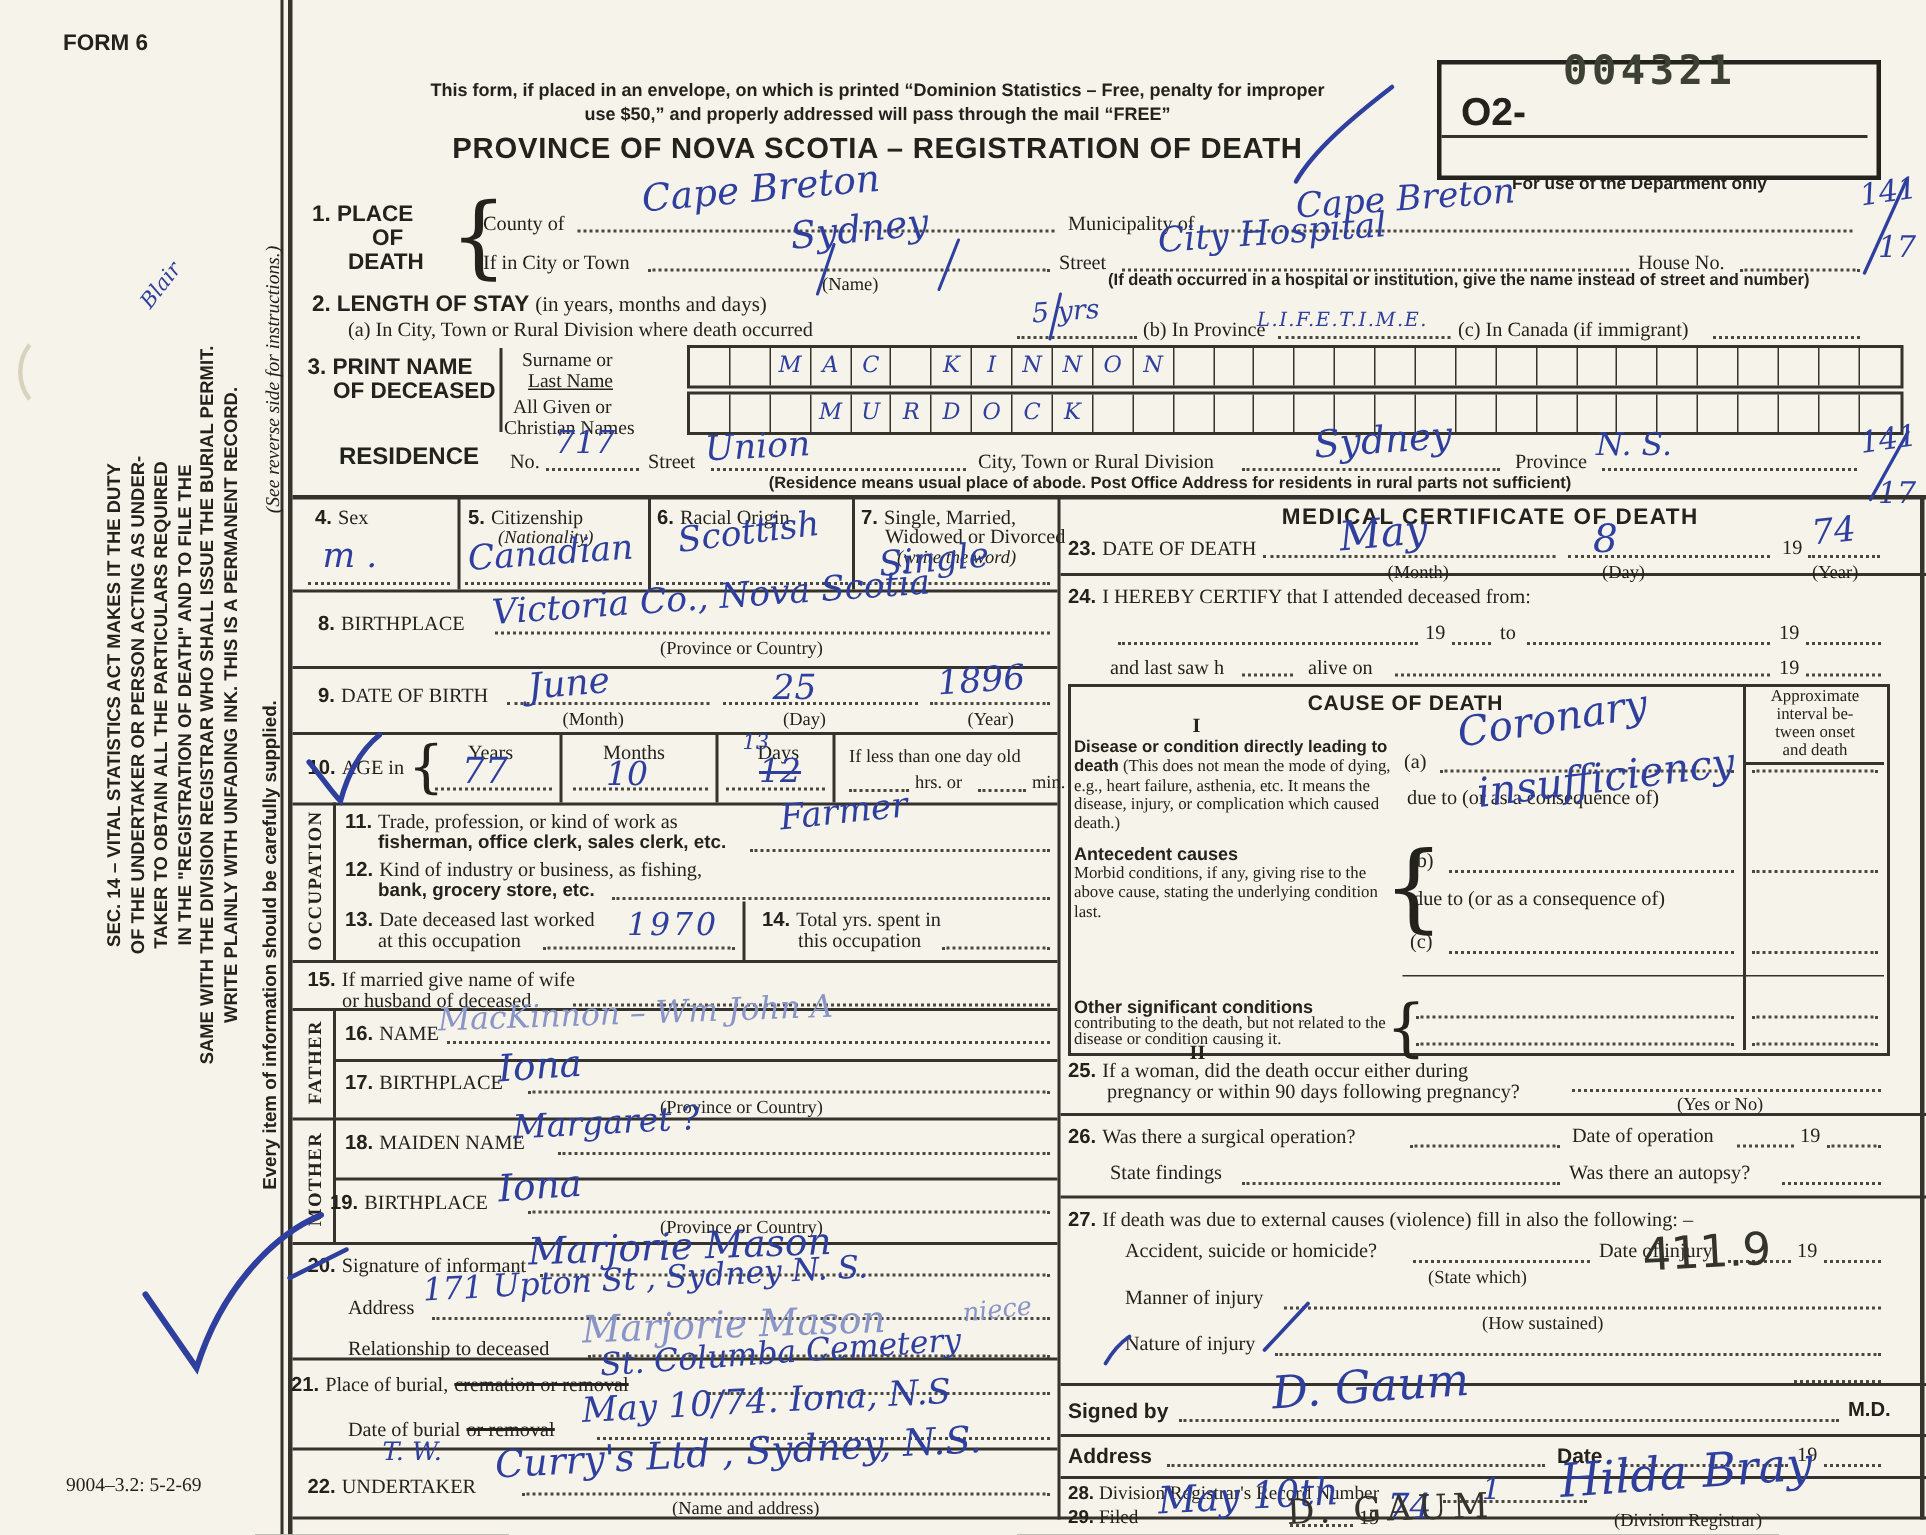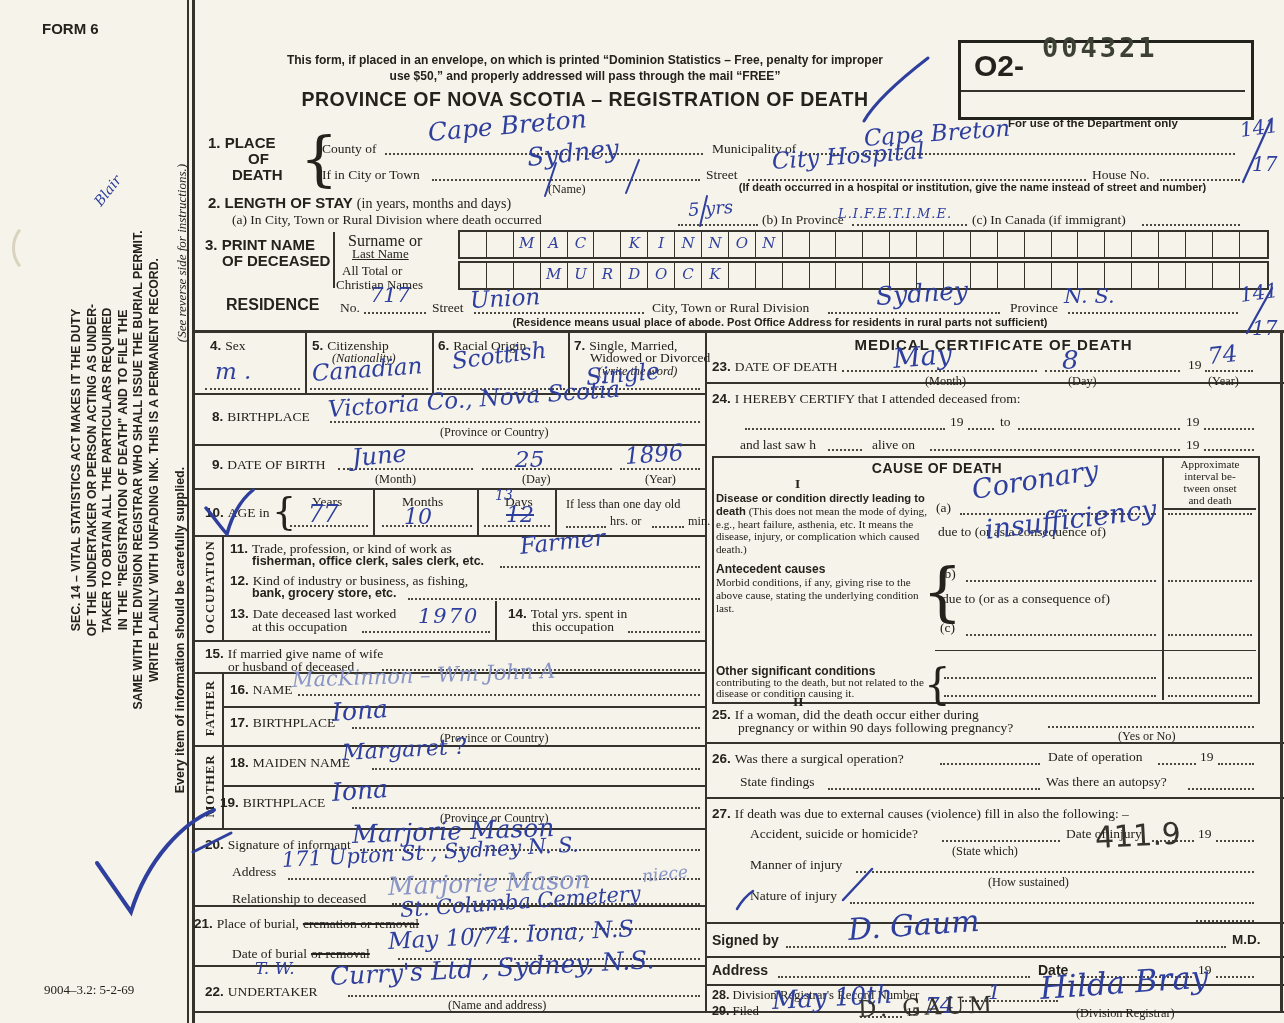--- a/index.html
+++ b/index.html
@@ -51,21 +51,21 @@
   <div class="vrot sb" style="left:-8px;top:622px;width:378px;height:16px;font-size:12.5px;">Every item of information should be carefully supplied.</div>
   <div class="vrot ser it" style="left:68px;top:245px;width:228px;height:16px;font-size:13px;">(See reverse side for instructions.)</div>
   <div class="hw" style="left:97px;top:196px;font-size:14px;transform:rotate(-52deg);">Blair</div>
 
   <div class="t sb" style="left:235px;top:53px;width:700px;text-align:center;font-size:12px;white-space:normal;">This form, if placed in an envelope, on which is printed “Dominion Statistics – Free, penalty for improper</div>
   <div class="t sb" style="left:235px;top:69px;width:700px;text-align:center;font-size:12px;white-space:normal;">use $50,” and properly addressed will pass through the mail “FREE”</div>
   <div class="t sb" style="left:235px;top:88px;width:700px;text-align:center;font-size:19.5px;letter-spacing:.5px;">PROVINCE OF NOVA SCOTIA – REGISTRATION OF DEATH</div>
 
   <div class="regbox" style="left:958px;top:40px;width:290px;height:74px;"></div>
   <div class="hl" style="left:961px;top:90px;width:284px;height:2px;"></div>
-  <div class="t sb" style="left:974px;top:49px;font-size:30px;">O2-</div>
+  <div class="t sb" style="left:974px;top:59px;font-size:26px;">O2-</div>
   <div class="t stamp" style="left:1042px;top:32px;font-size:27px;">004321</div>
   <div class="t sb" style="left:1008px;top:117px;font-size:11.5px;">For use of the Department only</div>
   <div class="hw" style="left:1240px;top:118px;font-size:20px;transform:rotate(-8deg);">141</div>
   <div class="hw" style="left:1252px;top:152px;font-size:20px;">17</div>
 
   <div class="t sb" style="left:208px;top:134px;font-size:15px;"><span>1.</span>&nbsp;<span>PLACE</span></div>
   <div class="t sb" style="left:248px;top:150px;font-size:15px;">OF</div>
   <div class="t sb" style="left:232px;top:166px;font-size:15px;">DEATH</div>
   <div class="brace" style="left:300px;top:128px;font-size:60px;">{</div>
 
@@ -97,23 +97,23 @@
   <div class="t ser" style="left:762px;top:212px;">(b) In Province</div>
   <div class="d" style="left:852px;top:224px;width:115px;"></div>
   <div class="t ser" style="left:972px;top:212px;">(c) In Canada (if immigrant)</div>
   <div class="d" style="left:1142px;top:224px;width:98px;"></div>
   <div class="hw" style="left:688px;top:199px;font-size:18px;transform:rotate(-4deg);">5 yrs</div>
   <div class="hw" style="left:838px;top:206px;font-size:13px;letter-spacing:1px;">L.I.F.E.T.I.M.E.</div>
 
   <div class="t sb" style="left:205px;top:236px;font-size:15px;"><span>3.</span>&nbsp;<span>PRINT NAME</span></div>
   <div class="t sb" style="left:222px;top:252px;font-size:15px;">OF DECEASED</div>
   <div class="vl" style="left:333px;top:232px;width:1.5px;height:56px;"></div>
-  <div class="t ser" style="left:348px;top:232px;font-size:16px;">Surname or</div>
+  <div class="t ser" style="left:348px;top:232px;font-size:13px;">Surname or</div>
   <div class="t ser" style="left:352px;top:246px;font-size:13px;text-decoration:underline;">Last Name</div>
-  <div class="t ser" style="left:342px;top:263px;font-size:13px;">All Total or</div>
+  <div class="t ser" style="left:342px;top:263px;font-size:13px;">All Given or</div>
   <div class="t ser" style="left:336px;top:277px;font-size:13px;">Christian Names</div>
   <div class="gridrow" style="left:458px;top:230px;">
       <span class="cell"></span>
       <span class="cell"></span>
       <span class="cell">M</span>
       <span class="cell">A</span>
       <span class="cell">C</span>
       <span class="cell"></span>
       <span class="cell">K</span>
       <span class="cell">I</span>

